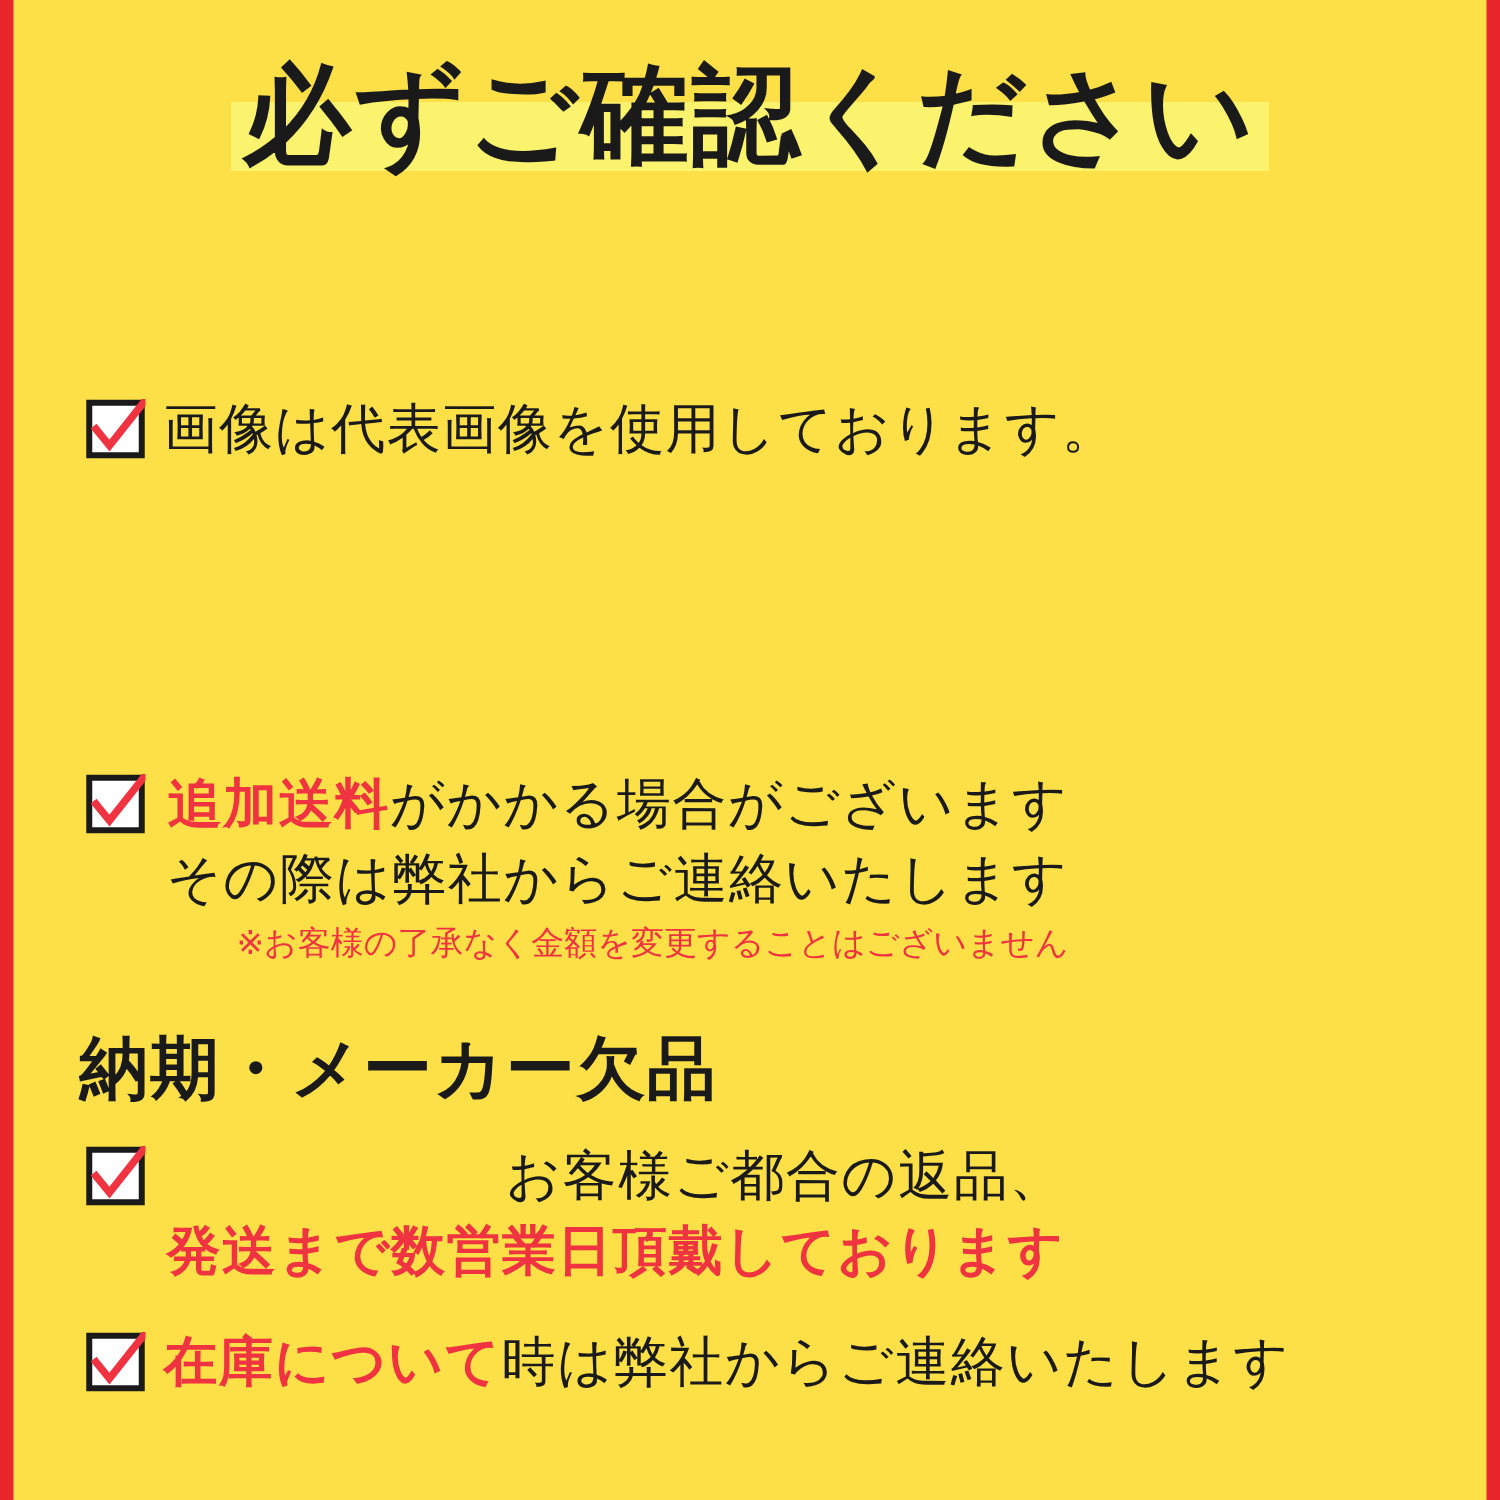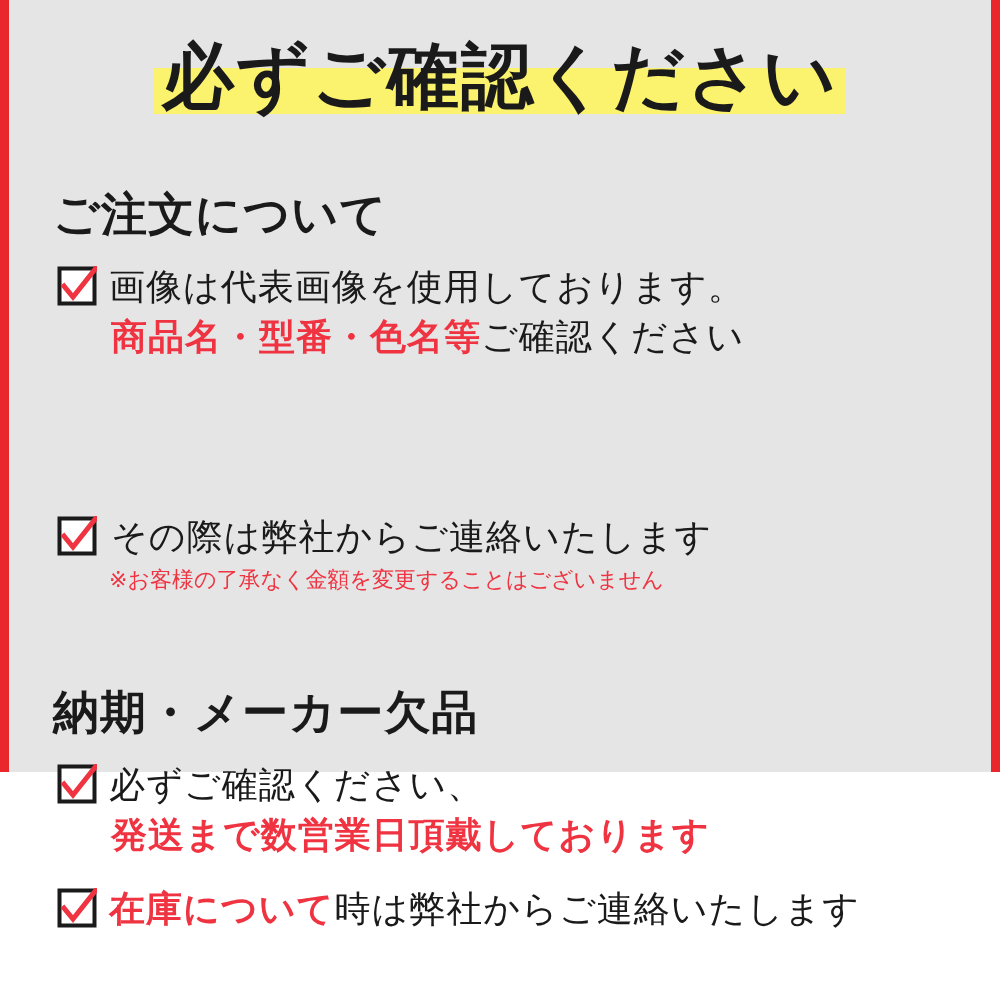--- a/index.html
+++ b/index.html
@@ -9,25 +9,25 @@
   body {
     width: 1000px;
     height: 1000px;
     background: #ffffff;
     font-family: "DejaVu Sans", "Liberation Sans", sans-serif;
     overflow: hidden;
   }
   .page {
     position: relative;
     width: 1000px;
-    height: 772px;
+    height: 1000px;
     box-sizing: border-box;
     border-left: 9px solid #e8262b;
     border-right: 9px solid #e8262b;
-    background: #e5e5e5;
+    background: #fde047;
   }
   .inner {
     position: absolute;
     left: 0;
     top: 0;
     right: 0;
     bottom: 0;
     padding: 0;
   }
 
@@ -71,20 +71,21 @@
     font-weight: bold;
     color: #1a1a1a;
     letter-spacing: 1px;
     white-space: nowrap;
   }
 
   
   .item {
     position: absolute;
     display: block;
+    text-align: right;
   }
   .check {
     position: absolute;
     left: 0;
     top: 4px;
     width: 40px;
     height: 40px;
   }
   .check svg { display: block; }
 
@@ -117,67 +118,66 @@
 <div class="page">
   <div class="inner">
 
     <div class="title-wrap">
       <div class="title">
         <span class="hl"></span>
         <span class="txt">必ずご確認ください</span>
       </div>
     </div>
 
-    <div class="section-heading" style="left:44px; top:184px;">ご注文について</div>
 
     <div class="item" style="left:48px; top:262px;">
       <span class="check">
         <svg width="40" height="40" viewBox="0 0 40 40">
           <rect x="2.5" y="2.5" width="35" height="35" fill="#ffffff" stroke="#1a1a1a" stroke-width="4"></rect>
           <path d="M7 20 L16 31 L39 2" fill="none" stroke="#ef3340" stroke-width="5" stroke-linecap="square"></path>
         </svg>
       </span>
       <div class="lines">
         <div class="line">
           <span class="blk">画像は代表画像を使用しております。</span>
-        </div>
-        <div class="line indent">
-          <span class="red-b">商品名・型番・色名等</span><span class="blk">ご確認ください</span>
         </div>
       </div>
     </div>
 
 
     <div class="item" style="left:48px; top:512px;">
       <span class="check">
         <svg width="40" height="40" viewBox="0 0 40 40">
           <rect x="2.5" y="2.5" width="35" height="35" fill="#ffffff" stroke="#1a1a1a" stroke-width="4"></rect>
           <path d="M7 20 L16 31 L39 2" fill="none" stroke="#ef3340" stroke-width="5" stroke-linecap="square"></path>
         </svg>
       </span>
       <div class="lines">
+        <div class="line">
+          <span class="red-b">追加送料</span><span class="blk">がかかる場合がございます</span>
+        </div>
         <div class="line indent">
           <span class="blk">その際は弊社からご連絡いたします</span>
         </div>
         <div class="note">※お客様の了承なく金額を変更することはございません</div>
       </div>
     </div>
 
     <div class="section-heading" style="left:44px; top:682px;">納期・メーカー欠品</div>
 
     <div class="item" style="left:48px; top:760px;">
       <span class="check">
         <svg width="40" height="40" viewBox="0 0 40 40">
           <rect x="2.5" y="2.5" width="35" height="35" fill="#ffffff" stroke="#1a1a1a" stroke-width="4"></rect>
           <path d="M7 20 L16 31 L39 2" fill="none" stroke="#ef3340" stroke-width="5" stroke-linecap="square"></path>
         </svg>
       </span>
       <div class="lines">
         <div class="line">
-          <span class="blk">必ずご確認ください、</span>
+          <span class="blk">お客様ご都合の返品、</span>
         </div>
         <div class="line indent">
           <span class="red-b">発送まで数営業日頂戴しております</span>
         </div>
       </div>
     </div>
 
     <div class="item" style="left:48px; top:884px;">
       <span class="check">
         <svg width="40" height="40" viewBox="0 0 40 40">

